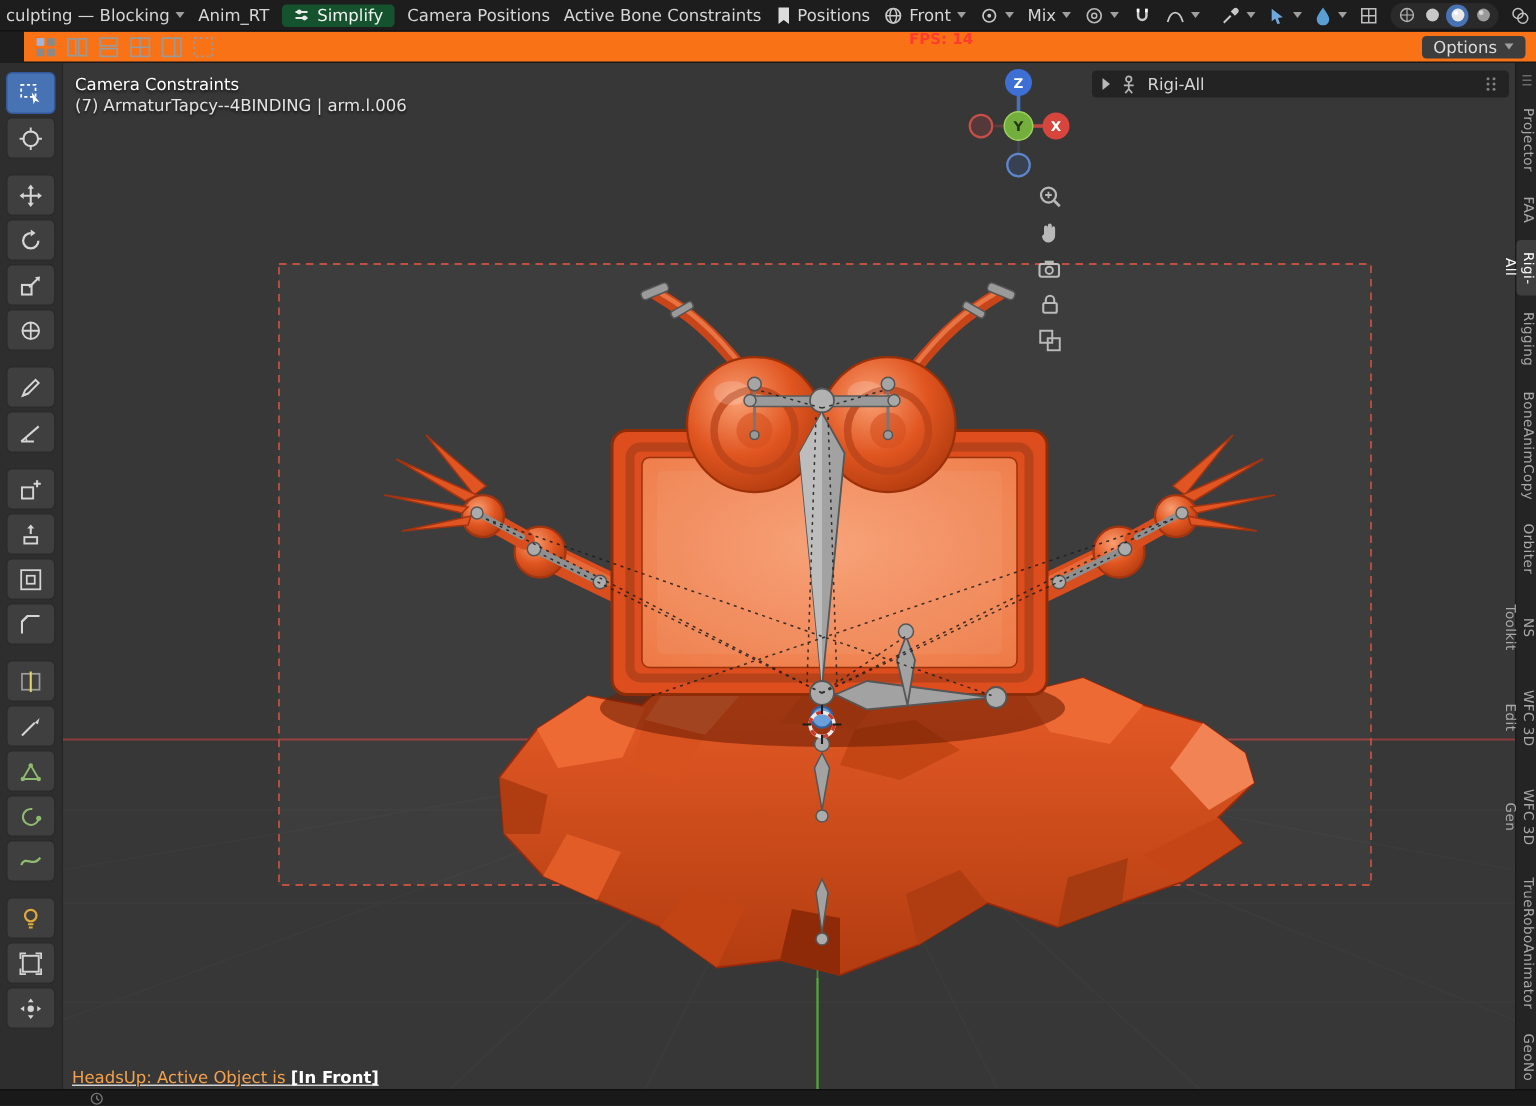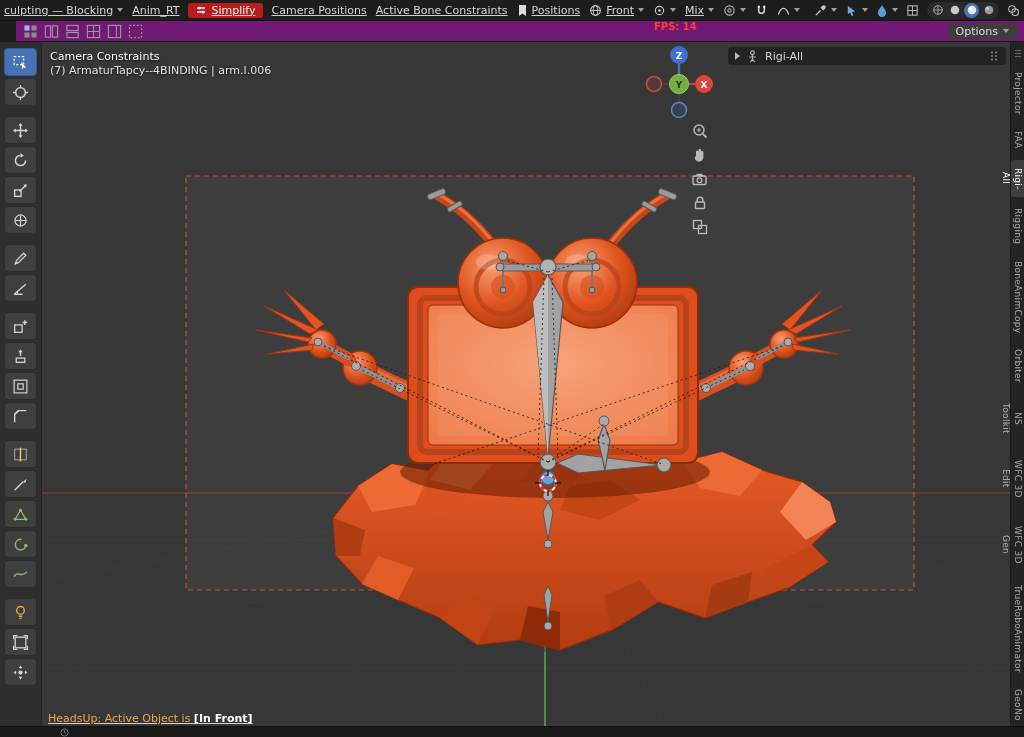--- a/index.html
+++ b/index.html
@@ -2,35 +2,35 @@
 <html><head>
 <meta charset="utf-8">
 <style>
   * { box-sizing: border-box; margin:0; padding:0; }
   html,body { width:1024px; height:737px; background:#1d1d1d; overflow:hidden;
     font-family:"DejaVu Sans","Liberation Sans",sans-serif; font-size:11px; color:#cfcfcf; }
   .app { position:relative; width:1024px; height:737px; }
 
   
   .topbar { position:absolute; top:0; left:0; right:0; height:21px; background:#1d1d1d;
-    border-bottom:1px solid #131313; display:flex; align-items:center; gap:9px; padding:0 4px; z-index:8; white-space:nowrap;text-decoration:underline;}
+    border-bottom:1px solid #131313; display:flex; align-items:center; gap:9px; padding:0 4px; z-index:8; white-space:nowrap;}
   .tb-item { display:flex; align-items:center; gap:4px; color:#d6d6d6; cursor:default; }
   .caret { width:0;height:0;border-left:3px solid transparent;border-right:3px solid transparent;border-top:4px solid #9f9f9f; display:inline-block; }
-  .btn-pressed { background:#b91c1c; color:#f2f2f2; border-radius:3px; padding:1px 7px; display:flex; align-items:center; gap:4px;}
+  .btn-pressed { background:#14532d; color:#f2f2f2; border-radius:3px; padding:1px 7px; display:flex; align-items:center; gap:4px;}
   .ticon { display:inline-block; vertical-align:middle; }
   .shade-group { display:flex; align-items:center; gap:2px; background:#2a2a2a; border-radius:9px; padding:1px 3px; }
   .shade-dot { width:15px;height:15px;border-radius:8px; display:flex;align-items:center;justify-content:center;}
   .shade-dot.active { background:#4772b3; }
   .tb-right { margin-left:auto; display:flex; align-items:center; gap:8px; }
 
   
-  .row2 { position:absolute; top:21px; left:16px; right:0; height:21px; background:#701a75;
+  .row2 { position:absolute; top:21px; left:16px; right:0; height:21px; background:#f97316;
     border-bottom:1px solid #191919; display:flex; align-items:center; gap:6px; padding:0 7px; z-index:7;justify-content:flex-end;}
   .options-btn { margin-left:auto; background:#3d3d3d; border-radius:3px; padding:1px 8px; display:flex; align-items:center; gap:5px; color:#dcdcdc;}
-  .fps { position:absolute; left:606px; top:21px; color:#ff3b30; font-size:10px; font-weight:bold; z-index:9;margin-left:48px; }
+  .fps { position:absolute; left:606px; top:21px; color:#ff3b30; font-size:10px; font-weight:bold; z-index:9; }
 
   
   .viewport { position:absolute; top:42px; left:0; width:1010px; height:684px; background:#3d3d3d; }
   .toolbar-strip { position:absolute; left:0; top:0; bottom:0; width:42px; background:#2e2e2e; border-right:1px solid #262626; z-index:3; }
   .toolbar { position:absolute; top:6px; left:4px; display:flex; flex-direction:column; gap:2px; z-index:4; }
   .tool { width:33px; height:28px; background:#3f3f3f; border:1px solid #2b2b2b; border-radius:4px;
     display:flex; align-items:center; justify-content:center; cursor:pointer; }
   .tool.active { background:#4772b3; border-color:#34589a; }
   .tool.gap { margin-top:8px; }
   .scene { position:absolute; left:42px; top:0; width:968px; height:684px; }

